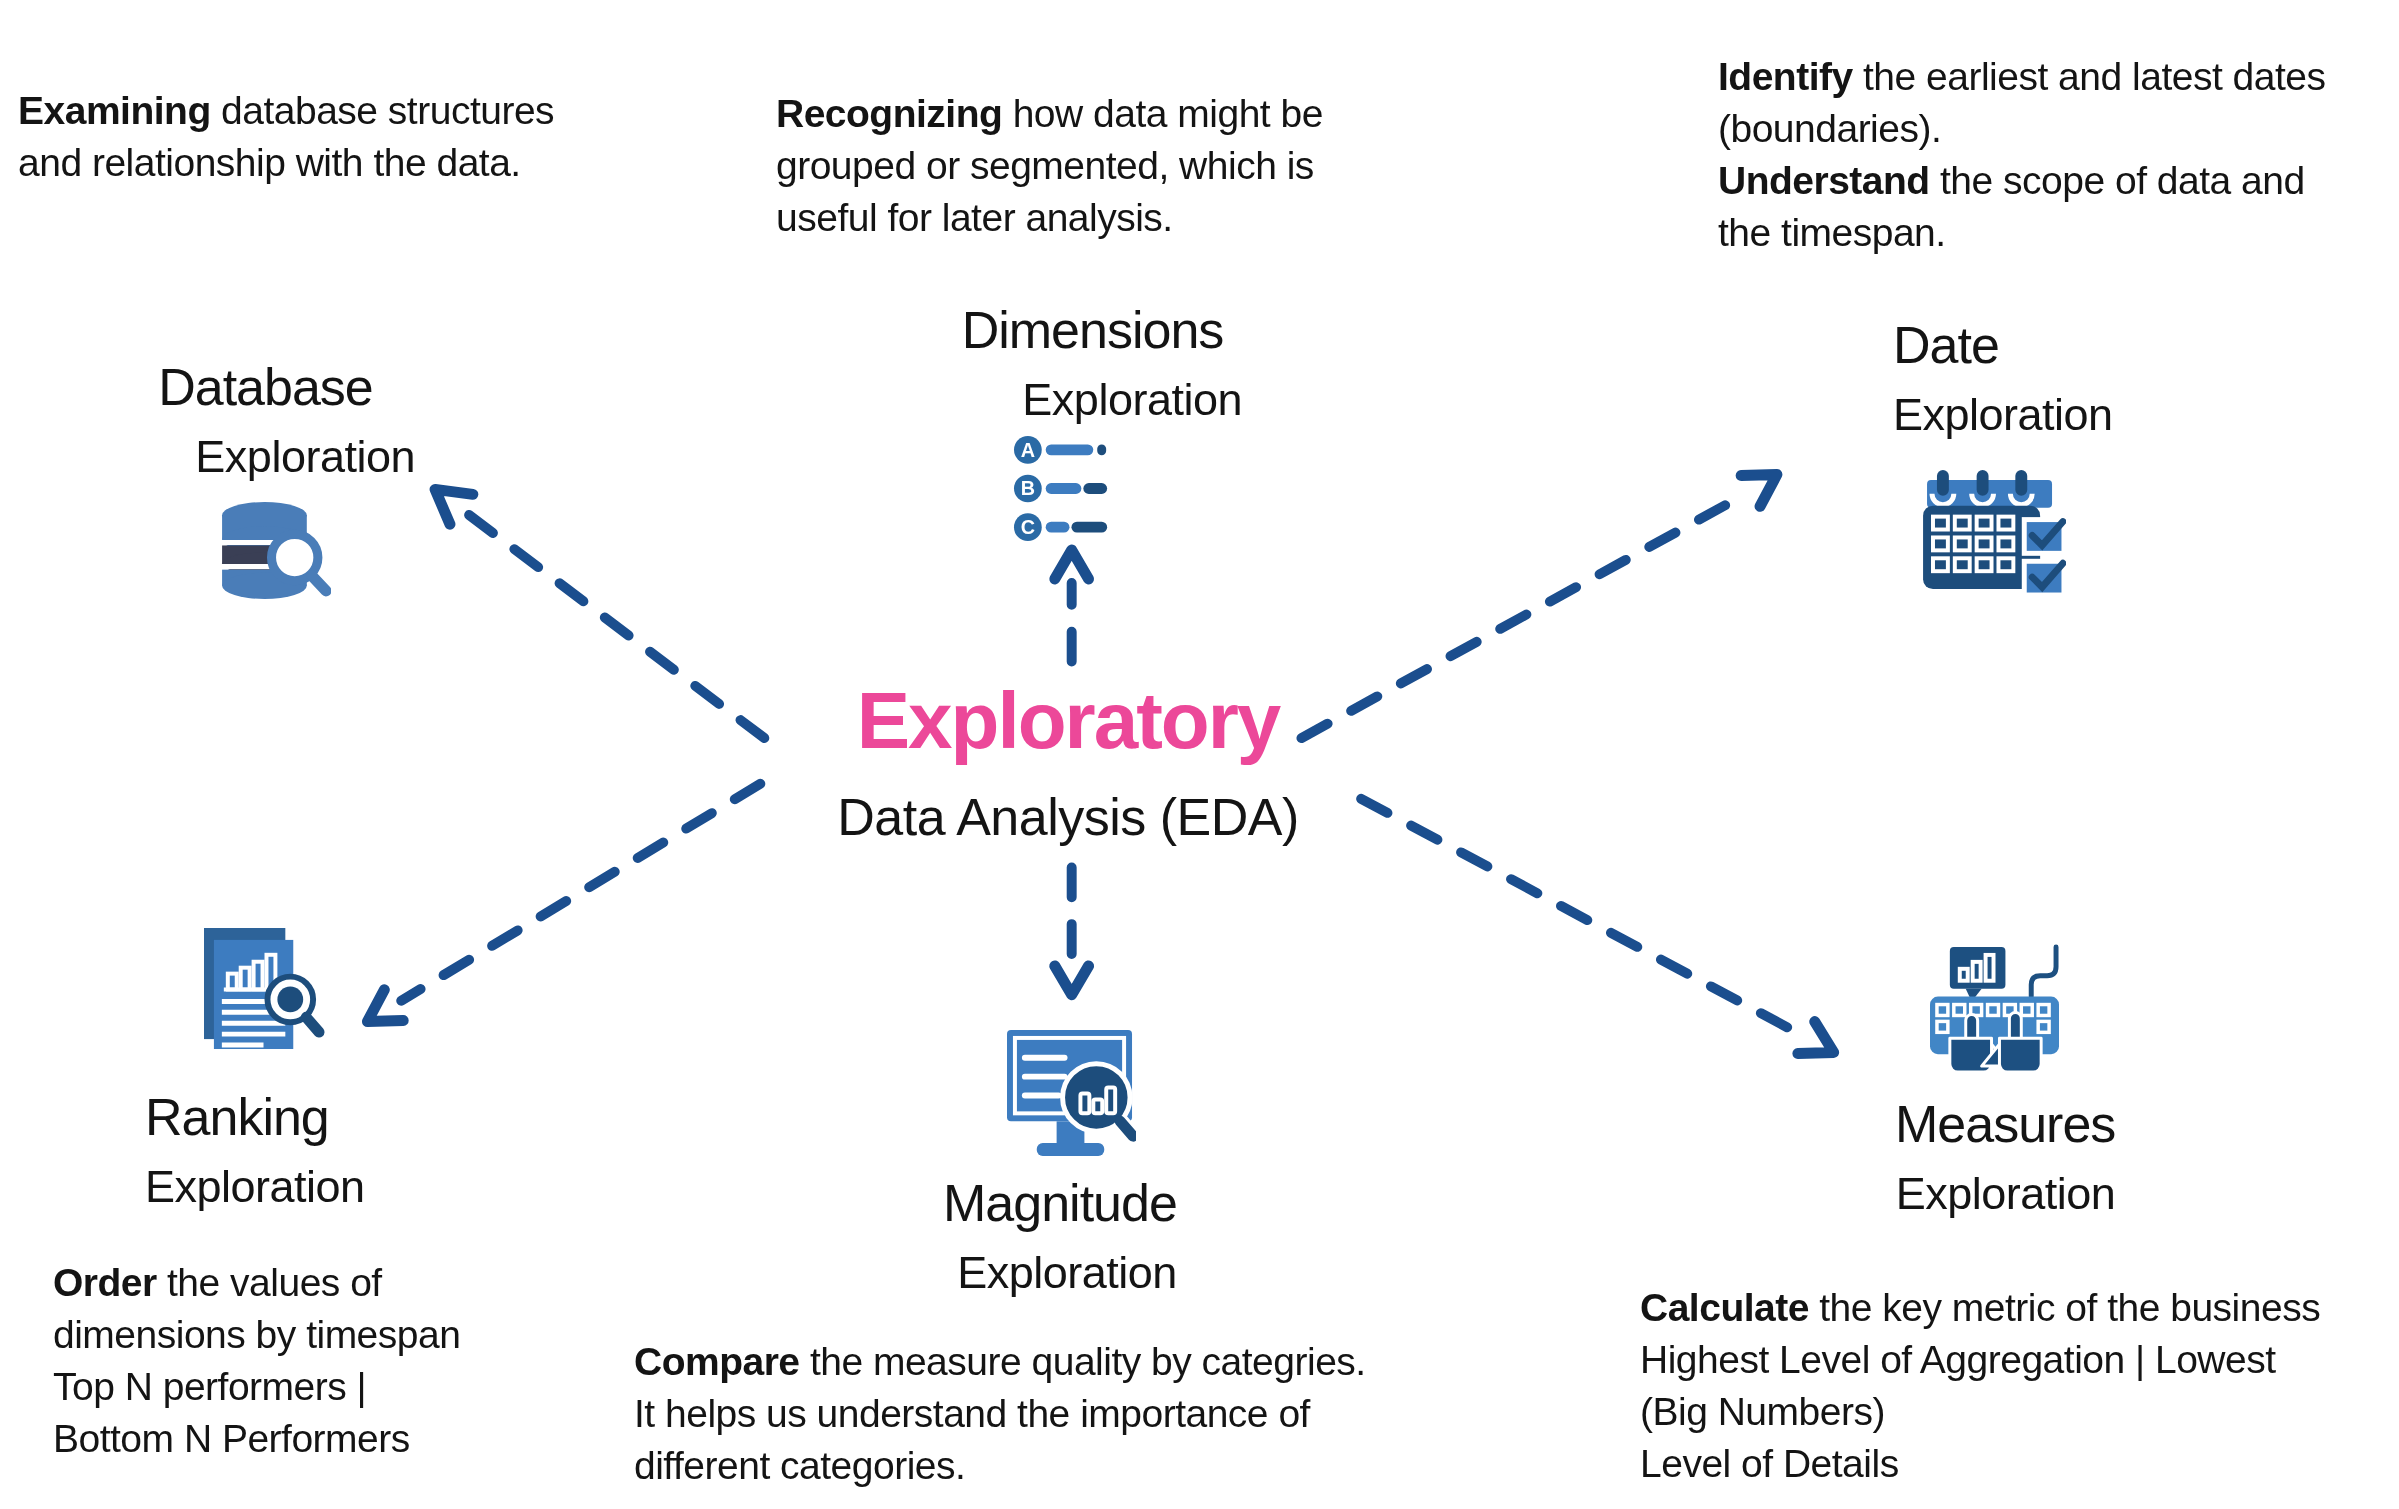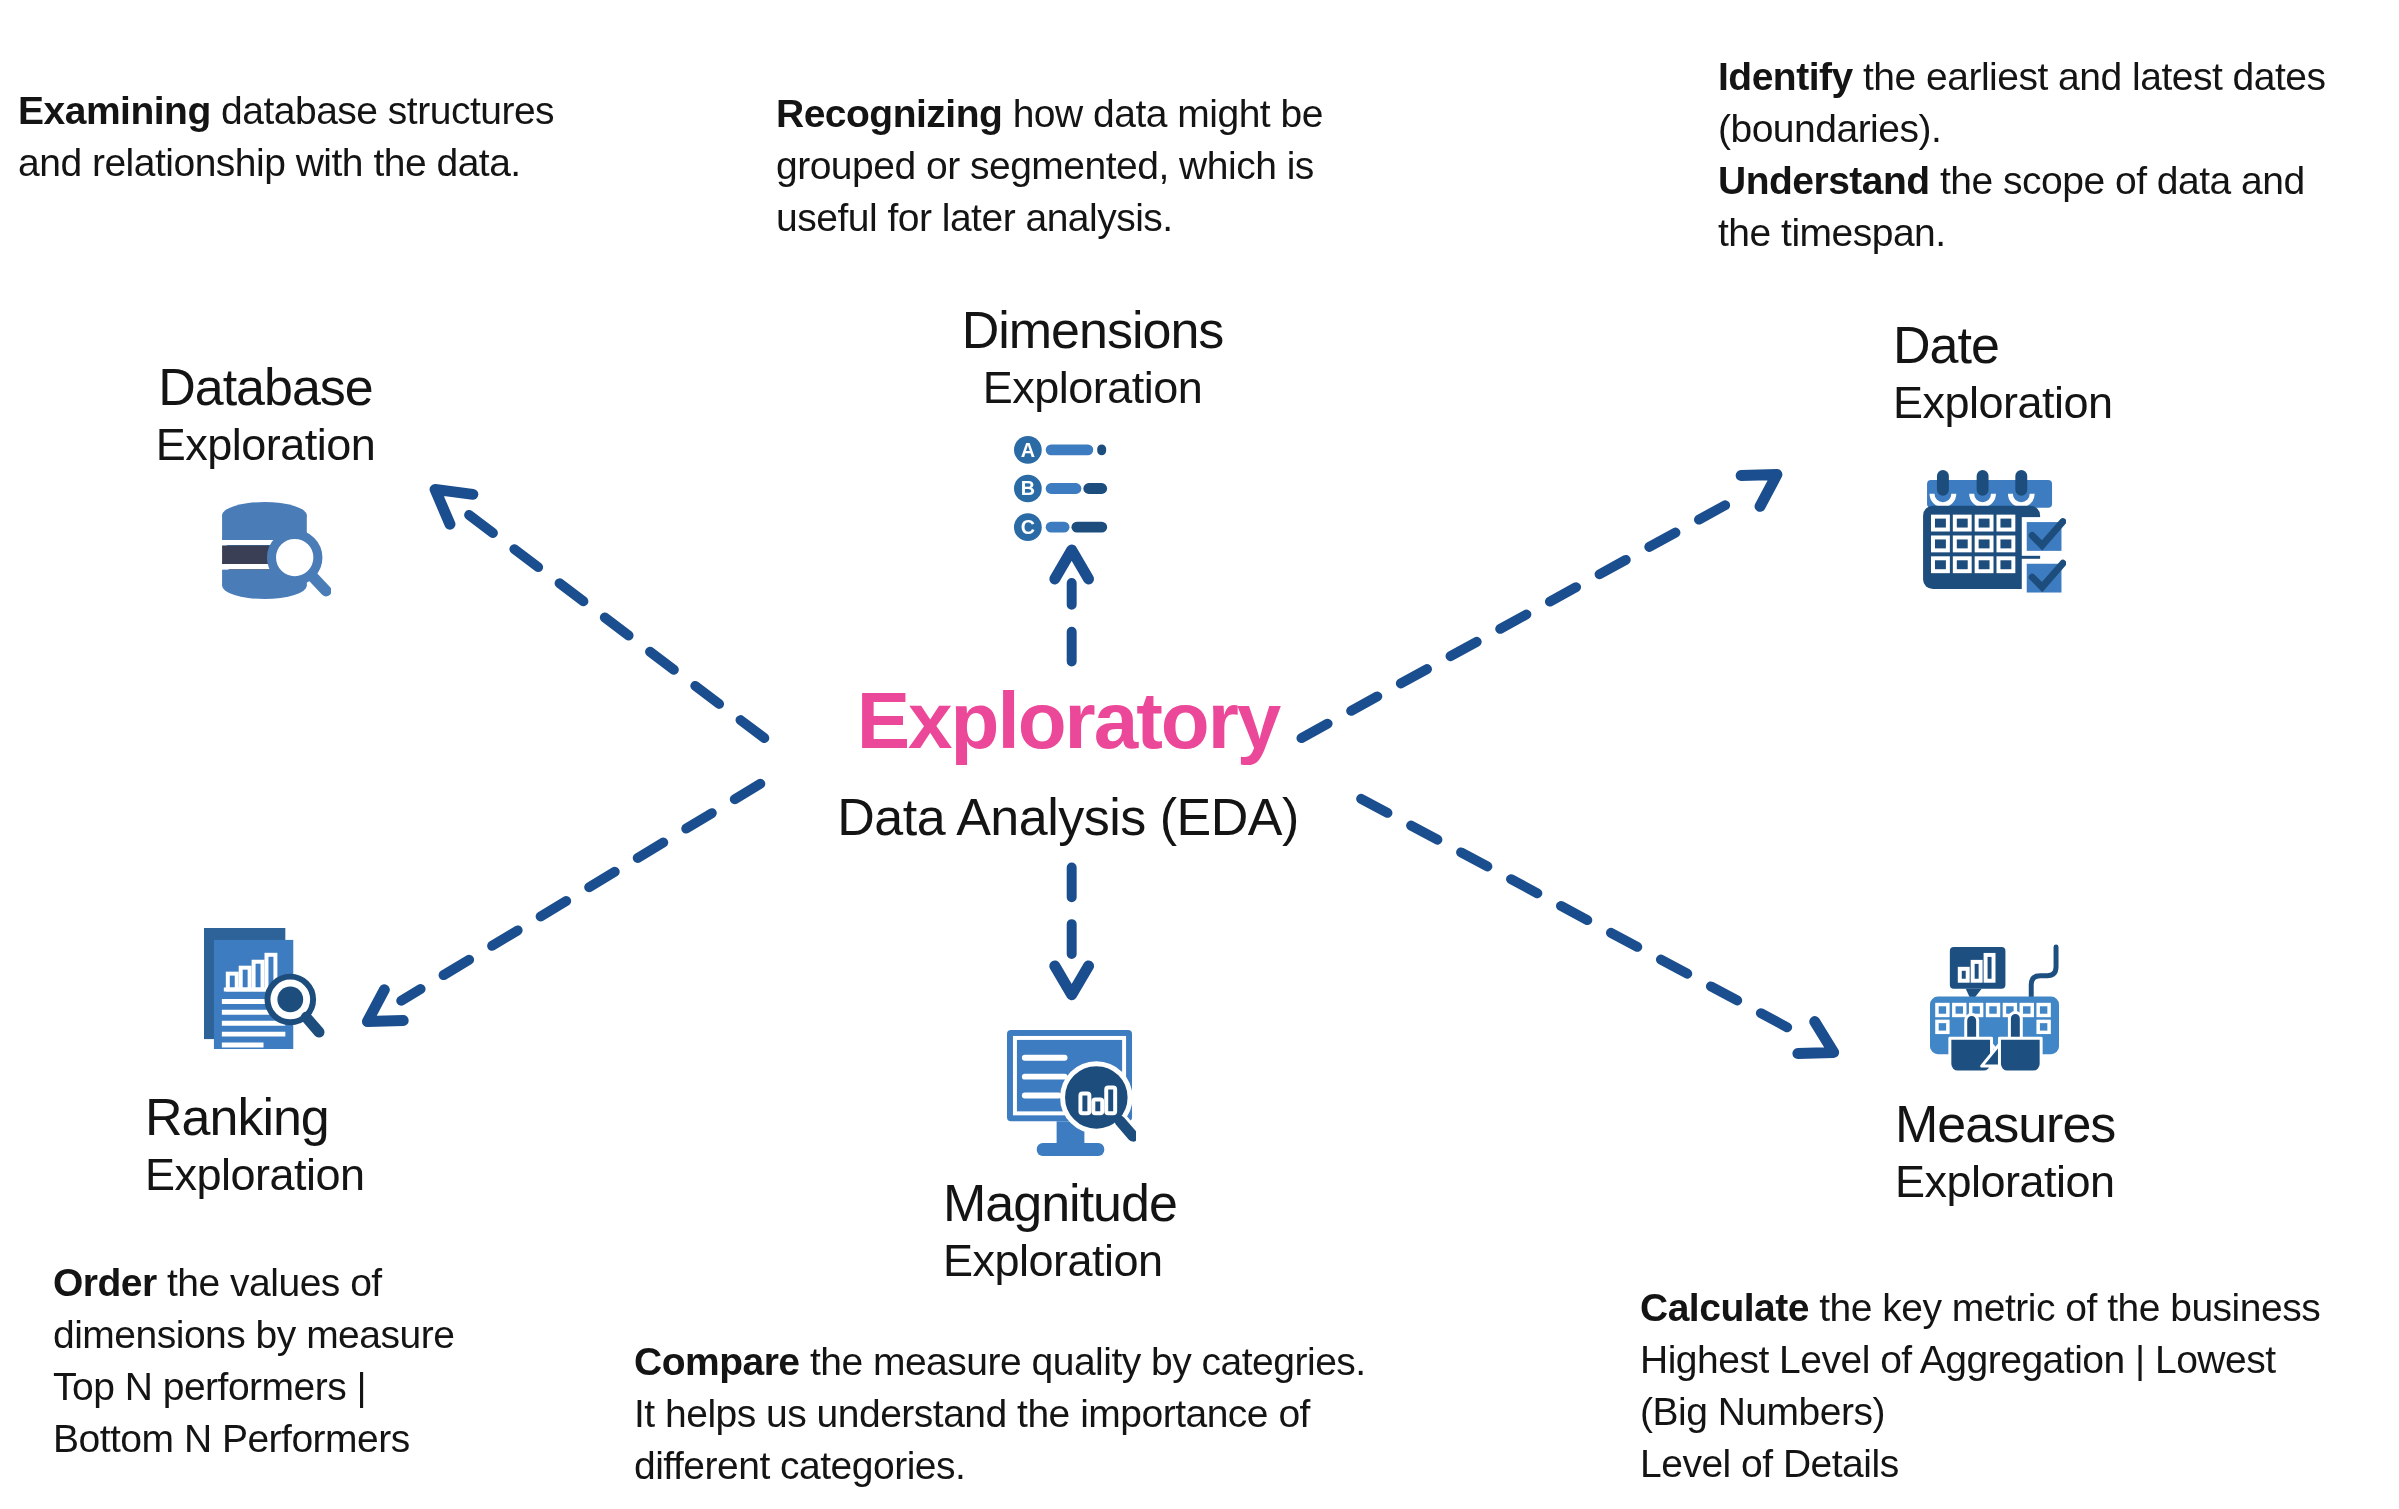--- a/index.html
+++ b/index.html
@@ -5,21 +5,21 @@
   html,body{margin:0;padding:0;background:#fff;}
   #canvas{position:relative;width:2400px;height:1509px;background:#fff;overflow:hidden;
           font-family:"Liberation Sans","DejaVu Sans",sans-serif;color:#141414;}
   
   .desc{position:absolute;font-size:39px;line-height:52px;letter-spacing:-0.5px;}
   .desc .line{white-space:nowrap;}
   .desc b{font-weight:700;}
   
   .node-heading{position:absolute;}
   .node-heading .t{font-size:52px;font-weight:400;line-height:58px;letter-spacing:-1px;}
-  .node-heading .s{font-size:45px;line-height:50px;letter-spacing:-0.5px;margin-top:4px;}
+  .node-heading .s{font-size:45px;line-height:50px;letter-spacing:-0.5px;margin-top:16px;text-align:right;}
   .centered{text-align:center;}
   
   .center-block{position:absolute;left:819px;top:679px;width:498px;text-align:center;}
   .center-block .t{font-size:80px;font-weight:700;line-height:84px;letter-spacing:-2px;color:#ec4899;}
   .center-block .s{font-size:52px;line-height:60px;margin-top:24px;letter-spacing:-0.5px;}
   
   .arrows{position:absolute;left:0;top:0;}
   .icon{position:absolute;}
   
   .f-blue{fill:#3d7cc0}.f-bluealt{fill:#4a7db8}.f-light{fill:#4186c6}
@@ -70,21 +70,21 @@
 
   <div class="desc" style="left:1718px;top:51px">
     <div class="line"><b>Identify</b><span> the earliest and latest dates</span></div>
     <div class="line"><span>(boundaries).</span></div>
     <div class="line"><b>Understand</b><span> the scope of data and</span></div>
     <div class="line"><span>the timespan.</span></div>
   </div>
 
   <div class="desc" style="left:53px;top:1257px">
     <div class="line"><b>Order</b><span> the values of</span></div>
-    <div class="line"><span>dimensions by measure</span></div>
+    <div class="line"><span>dimensions by timespan</span></div>
     <div class="line"><span>Top N performers |</span></div>
     <div class="line"><span>Bottom N Performers</span></div>
   </div>
 
   <div class="desc" style="left:634px;top:1336px">
     <div class="line"><b>Compare</b><span> the measure quality by categries.</span></div>
     <div class="line"><span>It helps us understand the importance of</span></div>
     <div class="line"><span>different categories.</span></div>
   </div>
 

